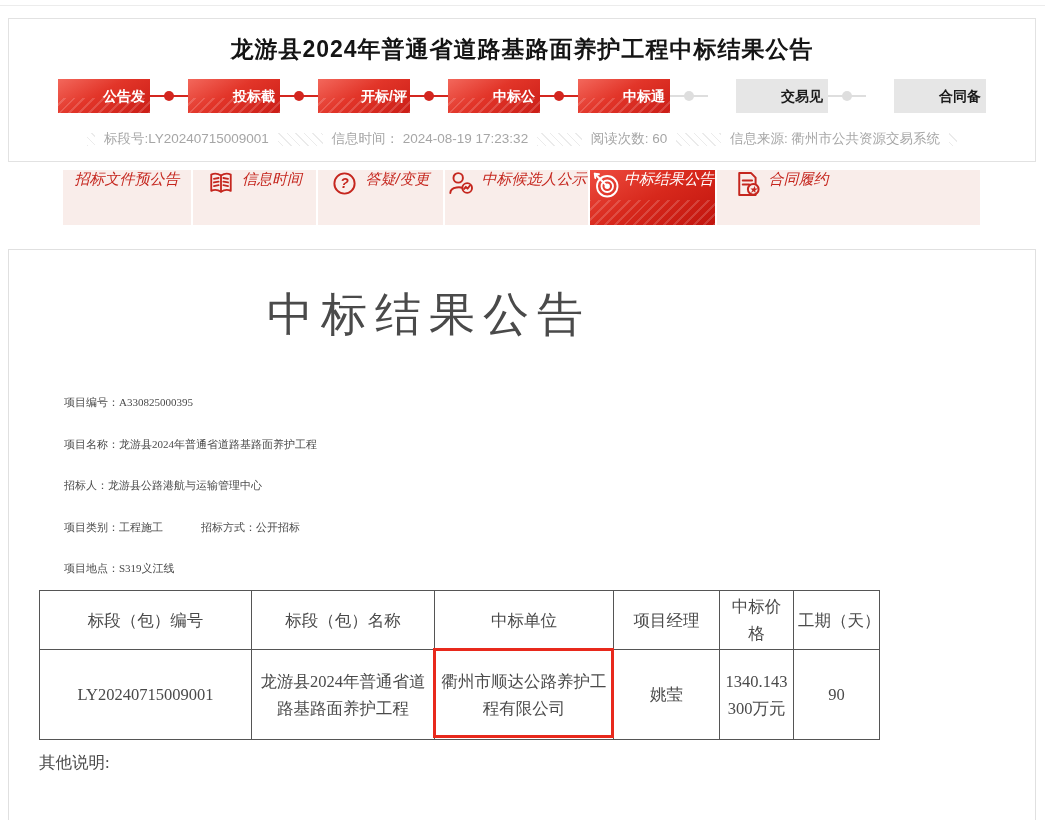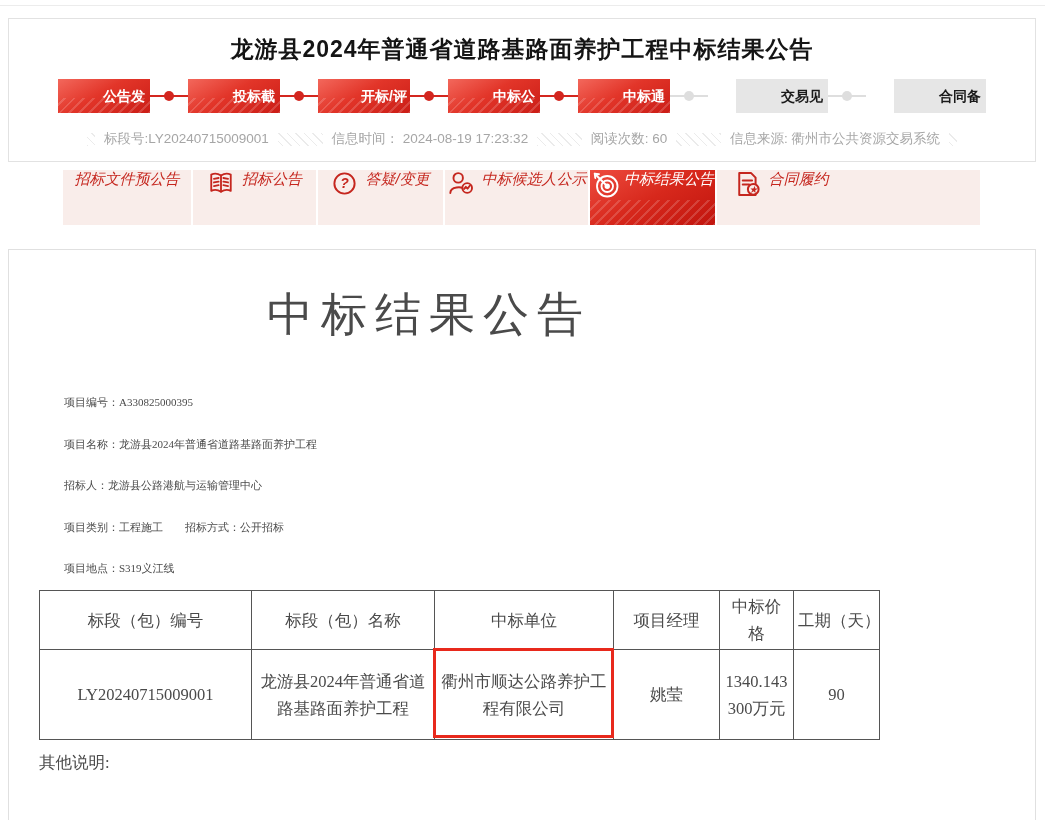--- a/index.html
+++ b/index.html
@@ -53,21 +53,21 @@
   .t5{width:145px}.t6{width:127px}.t7{width:128px}
 
   
   .card2 { position:absolute; left:8px; top:249px; width:1028px; height:610px;
            background:#fff; border:1px solid #e0e0e0;
            font-family:"Liberation Serif", serif; color:#4a4a4a; }
   .doc-heading { position:absolute; top:34px; left:0; width:840px; text-align:center;
                  font-size:46px; letter-spacing:8px; color:#4a4a4a; font-weight:normal; }
   .fields { position:absolute; top:140px; left:55px; font-size:11px; }
   .field-line { line-height:24px; margin-bottom:17.5px; white-space:nowrap; }
-  .field-line .second { margin-left:22px; }
+  .field-line .second { margin-left:38px; }
 
   table.results { position:absolute; top:340px; left:30px; border-collapse:collapse;
                   width:840px; font-size:16.5px; color:#4a4a4a; table-layout:fixed; }
   table.results th, table.results td { border:1px solid #555; font-weight:normal;
                   text-align:center; vertical-align:middle; padding:2px 4px;
                   word-break:break-all; line-height:27px; }
   table.results thead tr { height:58px; }
   table.results tbody tr { height:90px; }
   .c1{width:212px}.c2{width:183px}.c3{width:179px}.c4{width:106px}.c5{width:74px}.c6{width:86px}
   th.nowrap { white-space:nowrap; padding:2px 1px; }
@@ -115,21 +115,21 @@
     <div class="tab t1">
       <span>招标文件预公告</span>
     </div>
     <div class="tab t2">
       <span><svg width="28" height="26" viewBox="0 0 24 24" fill="none" stroke="#c5261e" stroke-width="1.7" stroke-linecap="round" stroke-linejoin="round">
             <path d="M12 5 C9.2 3.2 5.6 3 3 4.2 V19.2 C5.6 18 9.2 18.2 12 20 C14.8 18.2 18.4 18 21 19.2 V4.2 C18.4 3 14.8 3.2 12 5 Z"></path>
             <path d="M12 5 V20"></path>
             <path d="M5.5 8.2 L9.8 7.4 M5.5 11.5 L9.8 10.7 M5.5 14.8 L9.8 14"></path>
             <path d="M14.2 7.4 L18.5 8.2 M14.2 10.7 L18.5 11.5 M14.2 14 L18.5 14.8"></path>
           </svg></span>
-      <span>招标公告</span>
+      <span>信息时间</span>
     </div>
     <div class="tab t3">
       <span><svg width="27" height="27" viewBox="0 0 24 24" fill="none" stroke="#c5261e" stroke-width="1.7">
             <circle cx="12" cy="12" r="9"></circle>
             <text x="12" y="16.2" text-anchor="middle" font-size="12.5" font-weight="bold" fill="#c5261e" stroke="none" font-family="Liberation Sans, sans-serif">?</text>
           </svg></span>
       <span>答疑/变更</span>
     </div>
     <div class="tab t5">
       <span><svg width="28" height="27" viewBox="0 0 24 24" fill="none" stroke="#c5261e" stroke-width="1.7" stroke-linecap="round" stroke-linejoin="round">

